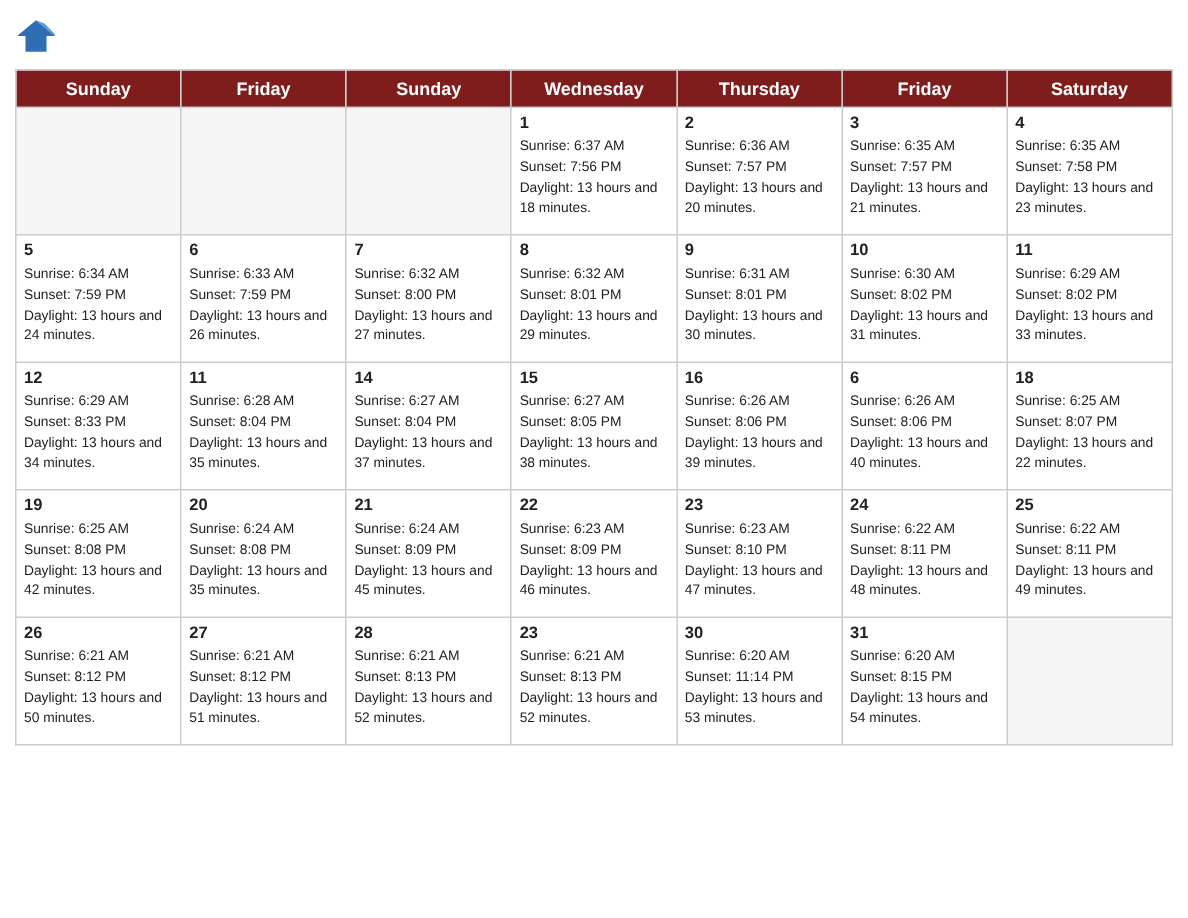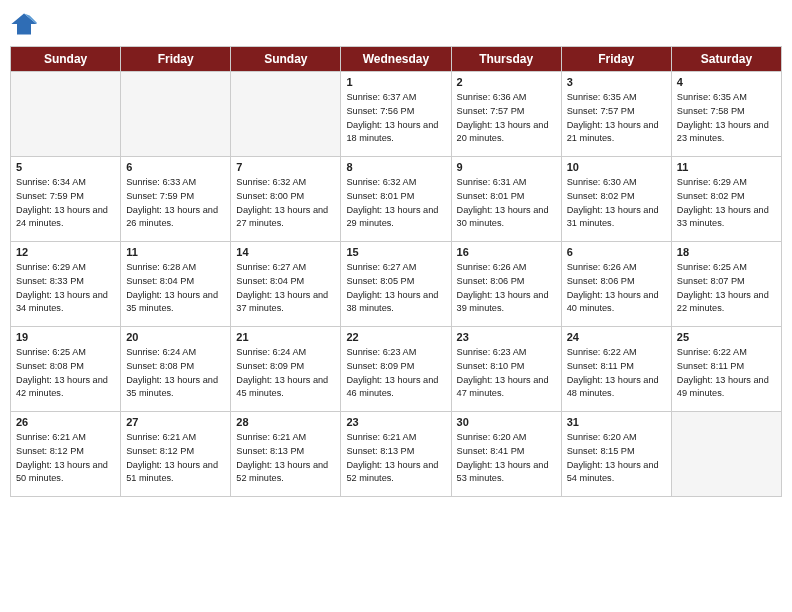--- a/index.html
+++ b/index.html
@@ -243,21 +243,21 @@
         <td>
           <span class="day-num">28</span>
           <div class="day-info"><span>Sunrise: 6:21 AM</span><br><span>Sunset: 8:13 PM</span><br><span>Daylight: 13 hours and 52 minutes.</span></div>
         </td>
         <td>
           <span class="day-num">23</span>
           <div class="day-info"><span>Sunrise: 6:21 AM</span><br><span>Sunset: 8:13 PM</span><br><span>Daylight: 13 hours and 52 minutes.</span></div>
         </td>
         <td>
           <span class="day-num">30</span>
-          <div class="day-info"><span>Sunrise: 6:20 AM</span><br><span>Sunset: 8:41 PM</span><br><span>Daylight: 13 hours and 53 minutes.</span></div>
+          <div class="day-info"><span>Sunrise: 6:20 AM</span><br><span>Sunset: 11:14 PM</span><br><span>Daylight: 13 hours and 53 minutes.</span></div>
         </td>
         <td>
           <span class="day-num">31</span>
           <div class="day-info"><span>Sunrise: 6:20 AM</span><br><span>Sunset: 8:15 PM</span><br><span>Daylight: 13 hours and 54 minutes.</span></div>
         </td>
         <td class="empty"></td>
       </tr>
     </tbody>
 </table>
 

